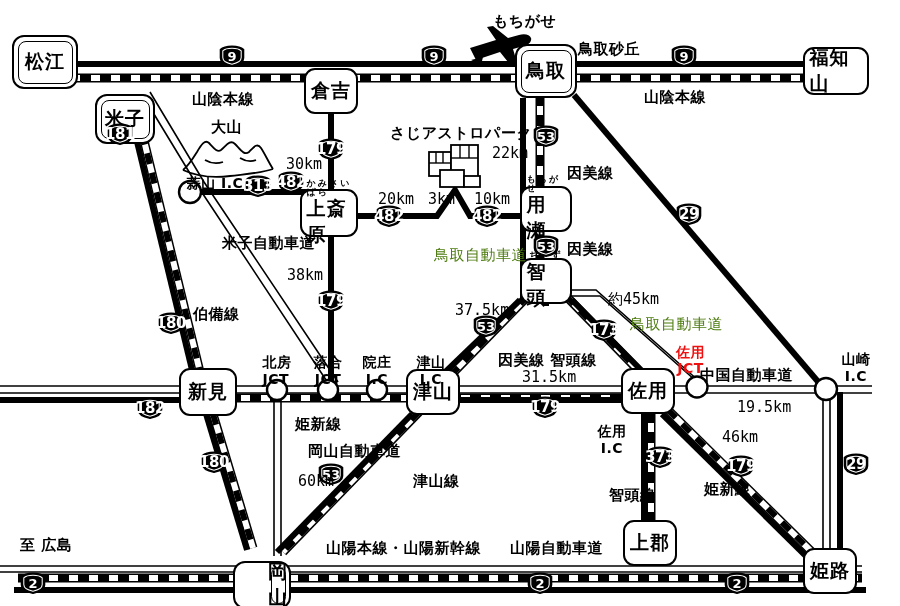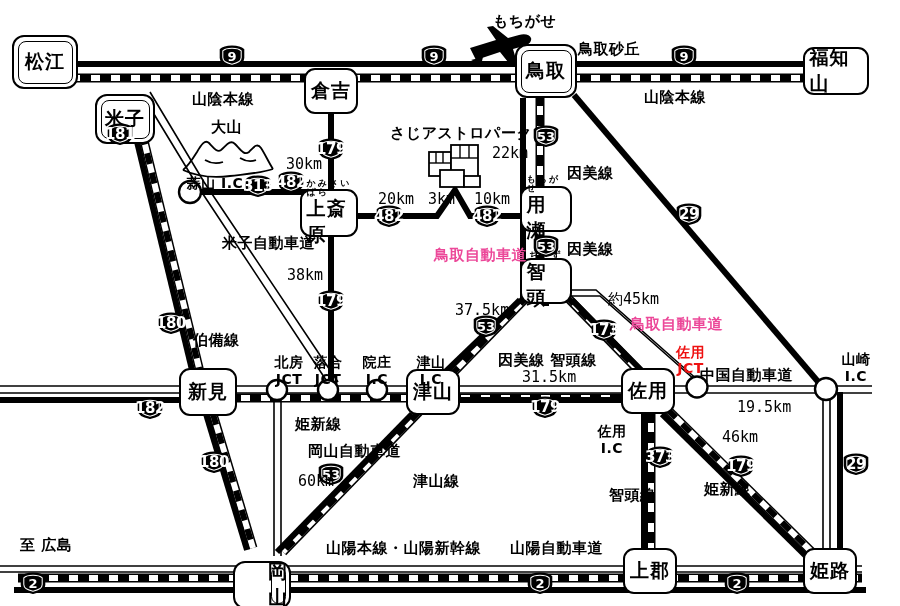--- a/index.html
+++ b/index.html
@@ -9,21 +9,21 @@
   #map-root{position:relative;width:900px;height:606px;background:#fff;}
   svg#map-svg{position:absolute;left:0;top:0;width:900px;height:606px;}
 
   
   .lbl{position:absolute;white-space:nowrap;color:#000;
        font-family:"DejaVu Sans","Liberation Sans",sans-serif;
        letter-spacing:.5px;line-height:1;}
   .lbl.jp{font-size:15px;font-weight:700;}
   .lbl.km{font-size:15px;font-weight:500;font-family:"DejaVu Sans Mono","Liberation Mono",monospace;letter-spacing:0px;}
   .lbl.ic{font-size:14px;font-weight:700;font-family:"DejaVu Sans","Liberation Sans",sans-serif;}
-  .lbl.red{color:#ec4899;font-weight:700;font-size:15px;}
+  .lbl.red{color:#4d7c0f;font-weight:400;font-size:15px;}
   .lbl.red-sm{color:#ee1111;font-weight:700;font-size:14px;}
   .ctrx{transform:translateX(-50%);}
 
   
   .city{position:absolute;transform:translate(-50%,-50%);
         background:#fff;border:2.5px solid #000;border-radius:12px;
         display:flex;flex-direction:column;align-items:center;justify-content:center;
         box-sizing:border-box;}
   .city .inner{border:1.5px solid #000;border-radius:8px;
         width:calc(100% - 9px);height:calc(100% - 9px);
@@ -279,21 +279,21 @@
       <div class="city simple" style="left: 648px; top: 391px; width: 54px; height: 46px;">
         <div class="inner">
           <div class="nm">佐用</div>
         </div>
       </div>
       <div class="city" style="left: 262px; top: 585px; width: 58px; height: 48px; padding-left: 32px;">
         <div class="inner">
           <div class="nm">岡山</div>
         </div>
       </div>
-      <div class="city simple" style="left: 650px; top: 571px; width: 54px; height: 46px;">
+      <div class="city simple" style="left: 650px; top: 543px; width: 54px; height: 46px;">
         <div class="inner">
           <div class="nm">上郡</div>
         </div>
       </div>
       <div class="city simple" style="left: 830px; top: 571px; width: 54px; height: 46px;">
         <div class="inner">
           <div class="nm">姫路</div>
         </div>
       </div>
     </div>
@@ -480,21 +480,21 @@
           <path d="M13 1.2 C7 1.2 3 3 1.5 4.5 L1.5 13 C1.5 17.5 6.5 20 13 21.2 C19.5 20 24.5 17.5 24.5 13 L24.5 4.5 C23 3 19 1.2 13 1.2 Z" fill="#000" stroke="#fff" stroke-width="1.3" transform="translate(13,11) scale(0.80) translate(-13,-11)"></path>
         </svg>
         <span class="txt">2</span>
       </div>
     </div>
 
   <div id="ic-layer">
       <div class="lbl ic ctrx" style="left: 215px; top: 176px; text-align: center;">
         <div>蒜山 I.C</div>
       </div>
-      <div class="lbl ic ctrx" style="left: 277px; top: 355px; text-align: center; margin-left: 12px;">
+      <div class="lbl ic ctrx" style="left: 277px; top: 355px; ">
         <div>北房</div>
         <div style="margin-top: 3px;">JCT</div>
       </div>
       <div class="lbl ic ctrx" style="left: 328px; top: 355px; text-align: center;">
         <div>落合</div>
         <div style="margin-top: 3px;">JCT</div>
       </div>
       <div class="lbl ic ctrx" style="left: 377px; top: 355px; text-align: center;">
         <div>院庄</div>
         <div style="margin-top: 3px;">I.C</div>
@@ -526,21 +526,21 @@
       <div class="lbl km" style="left: 428px; top: 192px;">3km</div>
       <div class="lbl km" style="left: 474px; top: 192px;">10km</div>
       <div class="lbl jp" style="left: 567px; top: 166px;">因美線</div>
       <div class="lbl jp" style="left: 567px; top: 242px;">因美線</div>
       <div class="lbl jp" style="left: 222px; top: 236px;">米子自動車道</div>
       <div class="lbl red" style="left: 434px; top: 248px;">鳥取自動車道</div>
       <div class="lbl km" style="left: 287px; top: 268px;">38km</div>
       <div class="lbl km" style="left: 608px; top: 292px;">約45km</div>
       <div class="lbl red" style="left: 630px; top: 317px;">鳥取自動車道</div>
       <div class="lbl km" style="left: 455px; top: 303px; text-align: center;">37.5km</div>
-      <div class="lbl jp" style="left: 193px; top: 333px;">伯備線</div>
+      <div class="lbl jp" style="left: 193px; top: 307px;">伯備線</div>
       <div class="lbl jp" style="left: 498px; top: 353px;">因美線 智頭線</div>
       <div class="lbl jp" style="left: 700px; top: 368px;">中国自動車道</div>
       <div class="lbl km" style="left: 522px; top: 370px;">31.5km</div>
       <div class="lbl km" style="left: 737px; top: 400px;">19.5km</div>
       <div class="lbl jp" style="left: 295px; top: 417px;">姫新線</div>
       <div class="lbl jp" style="left: 308px; top: 444px;">岡山自動車道</div>
       <div class="lbl km" style="left: 722px; top: 430px;">46km</div>
       <div class="lbl km" style="left: 298px; top: 474px;">60km</div>
       <div class="lbl jp" style="left: 382px; top: 474px; margin-left: 31px;">津山線</div>
       <div class="lbl jp" style="left: 609px; top: 488px;">智頭線</div>

